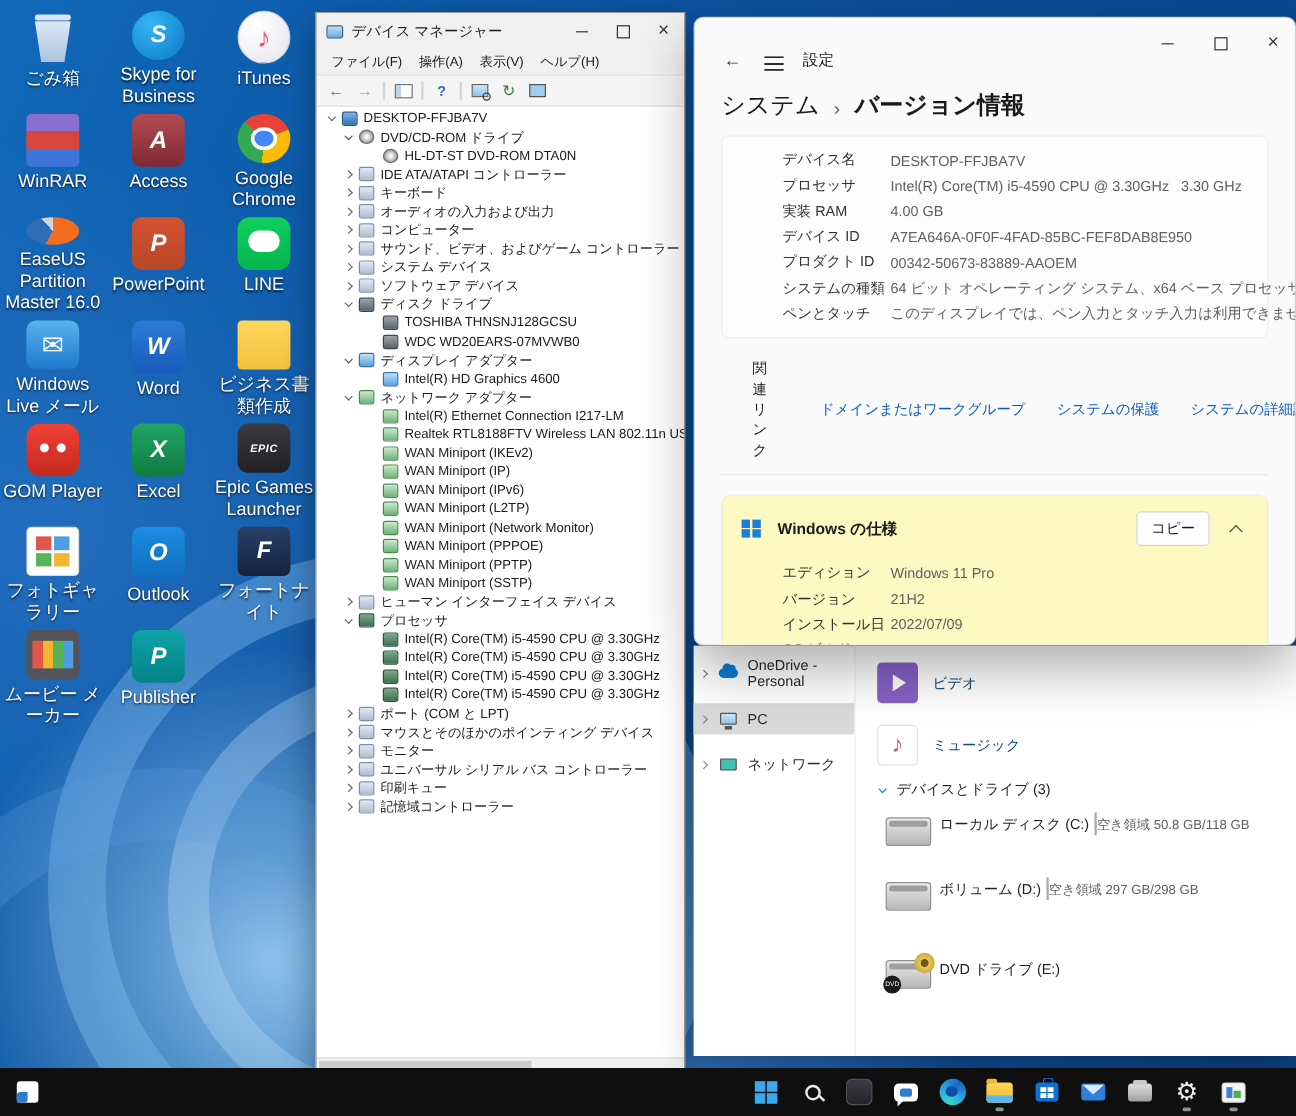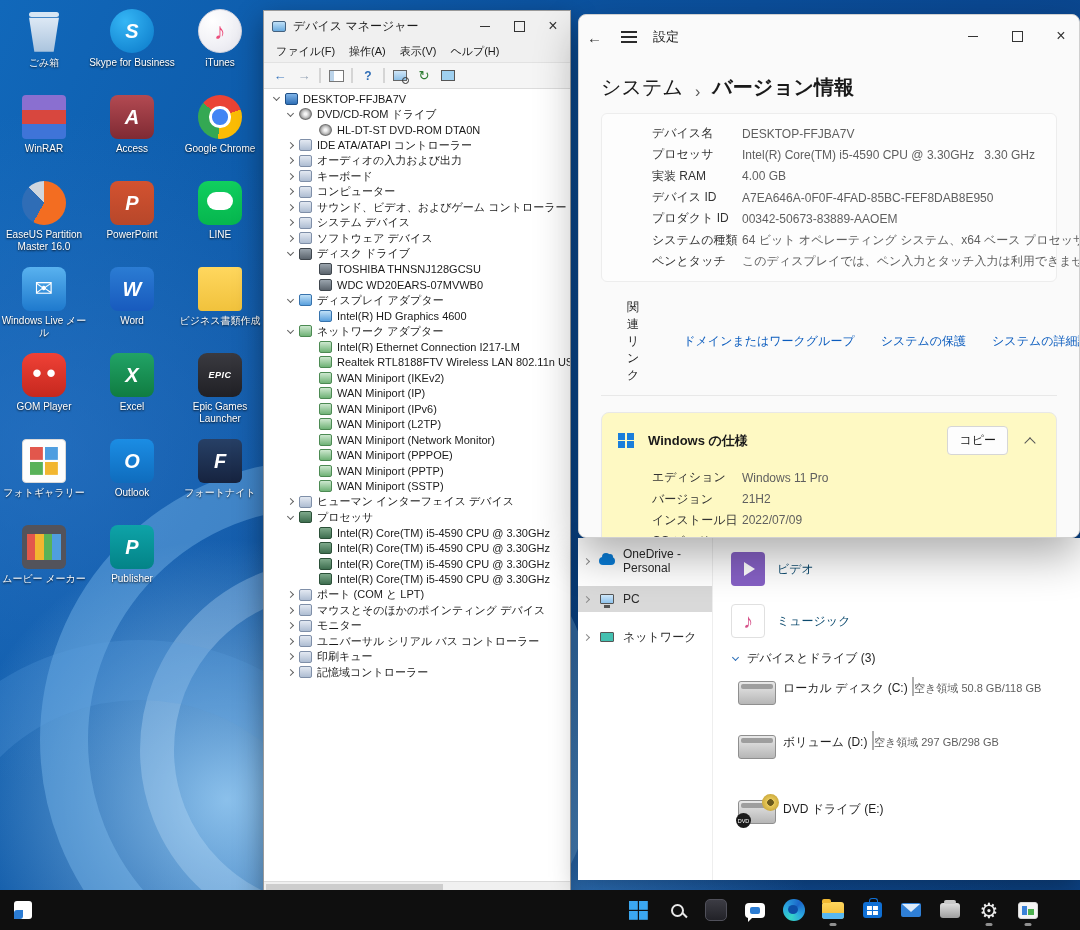--- a/index.html
+++ b/index.html
@@ -18,21 +18,21 @@
   .bloom.b1{left:40px;top:460px;width:560px;height:560px;border:48px solid rgba(135,195,242,.38)}
   .bloom.b2{left:140px;top:560px;width:380px;height:380px;border:34px solid rgba(200,230,252,.30)}
   .bloom.b3{left:-120px;top:640px;width:520px;height:520px;border:60px solid rgba(90,160,225,.25)}
 
   
   .dicons{position:absolute;left:0;top:4px;display:grid;grid-template-rows:repeat(7,86px);grid-auto-flow:column;grid-auto-columns:88px}
   .dcell{width:88px;display:flex;flex-direction:column;align-items:center;padding-top:5px}
   .di{position:relative;width:44px;height:44px;flex:0 0 aupx}
   .di i{position:absolute;inset:0;border-radius:8px;display:block}
   .di i::after{position:absolute;inset:0;display:flex;align-items:center;justify-content:center;color:#fff;font-weight:700;font-size:20px}
-  .dlabel{margin-top:4px;max-width:86px;font-size:10px;line-height:1.2;color:#fff;text-align:center;text-shadow:0 1px 2px rgba(0,0,0,.85)}
+  .dlabel{margin-top:4px;max-width:86px;font-size:15px;line-height:1.2;color:#fff;text-align:center;text-shadow:0 1px 2px rgba(0,0,0,.85)}
 
   .di[data-icon="recycle-bin"] i{border-radius:0;background:linear-gradient(180deg,#eaf2fb,#a9c3dd);clip-path:polygon(16% 20%,84% 20%,72% 97%,28% 97%)}
   .di[data-icon="recycle-bin"]::before{content:"";position:absolute;left:7px;right:7px;top:3px;height:5px;background:#d7e6f4;border-radius:3px}
   .di[data-icon="skype"] i{border-radius:50%;background:radial-gradient(circle at 35% 28%,#35b6f5,#0a78c8)}
   .di[data-icon="skype"] i::after{content:"S"}
   .di[data-icon="itunes"] i{border-radius:50%;background:radial-gradient(circle at 32% 26%,#ffffff,#f0f0f5 60%,#e2e2ea);border:1px solid #d6d6e0}
   .di[data-icon="itunes"] i::after{content:"♪";color:#ec4e7c;font-size:23px;font-weight:400}
   .di[data-icon="winrar"] i{border-radius:4px;background:linear-gradient(180deg,#8a6fd0 0 33%,#d8473e 33% 66%,#3f74d8 66%)}
   .di[data-icon="access"] i{background:linear-gradient(180deg,#b34a52,#7f2a33)}
   .di[data-icon="access"] i::after{content:"A"}
@@ -110,21 +110,21 @@
   .tl{overflow:hidden;text-overflow:clip}
   .dm-hscroll{height:13px;background:#f0f0f0;border-top:1px solid #dcdcdc;position:relative;flex:0 0 auto}
   .dm-hthumb{position:absolute;left:2px;top:2px;height:9px;width:58%;background:#cdcdcd}
   .dm-status{height:23px;background:#f0f0f0;border-top:1px solid #d0d0d0;display:flex;flex:0 0 auto}
   .dm-cell{margin:2px;border:1px solid;border-color:#a8a8a8 #fff #fff #a8a8a8;background:#f0f0f0}
   .dm-cell.c1{flex:0 0 62px}
   .dm-cell.c2{flex:1}
 
   
   .settings{position:absolute;left:578px;top:14px;width:502px;height:524px;background:#fafafa;border:1px solid #d0d0d0;border-radius:8px;box-shadow:0 18px 44px rgba(0,0,0,.32);overflow:hidden}
-  .st-titlebar{height:44px;display:flex;align-items:center;padding:0 8px;position:relative}
+  .st-titlebar{height:44px;display:flex;align-items:flex-end;padding:0 24px;position:relative}
   .st-back{width:20px;font-size:15px;color:#333;margin-right:14px}
   .st-back::before{content:"←"}
   .st-menu{width:16px;height:12px;margin-right:16px;background:repeating-linear-gradient(#2b2b2b 0 1.6px,transparent 1.6px 5.2px)}
   .st-title{font-size:13px;color:#1a1a1a}
   .st-controls{position:absolute;top:7px;right:8px;display:flex;gap:24px}
   .st-controls .wc{width:20px;height:28px}
   .st-content{padding:0 22px}
   .st-crumb{margin:15px 0 12px;font-size:20px;color:#191919;display:flex;align-items:flex-end}
   .st-crumb .cur{font-weight:700;margin-left:12px}
   .st-crumb .sep{margin-left:12px;color:#5a5a5a;font-size:16px}
@@ -442,34 +442,34 @@
       </div>
 
       <div class="tree-row" data-level="1" data-state="collapsed" data-icon="ide">
         <span class="tw">
           <i></i>
         </span>
         <span class="ti"></span>
         <span class="tl">IDE ATA/ATAPI コントローラー</span>
       </div>
 
+      <div class="tree-row" data-level="1" data-state="collapsed" data-icon="keyboard">
+        <span class="tw">
+          <i></i>
+        </span>
+        <span class="ti"></span>
+        <span class="tl">キーボード</span>
+      </div>
+
       <div class="tree-row" data-level="1" data-state="collapsed" data-icon="audio">
         <span class="tw">
           <i></i>
         </span>
         <span class="ti"></span>
         <span class="tl">オーディオの入力および出力</span>
-      </div>
-
-      <div class="tree-row" data-level="1" data-state="collapsed" data-icon="keyboard">
-        <span class="tw">
-          <i></i>
-        </span>
-        <span class="ti"></span>
-        <span class="tl">キーボード</span>
       </div>
 
       <div class="tree-row" data-level="1" data-state="collapsed" data-icon="computer-cat">
         <span class="tw">
           <i></i>
         </span>
         <span class="ti"></span>
         <span class="tl">コンピューター</span>
       </div>
 

